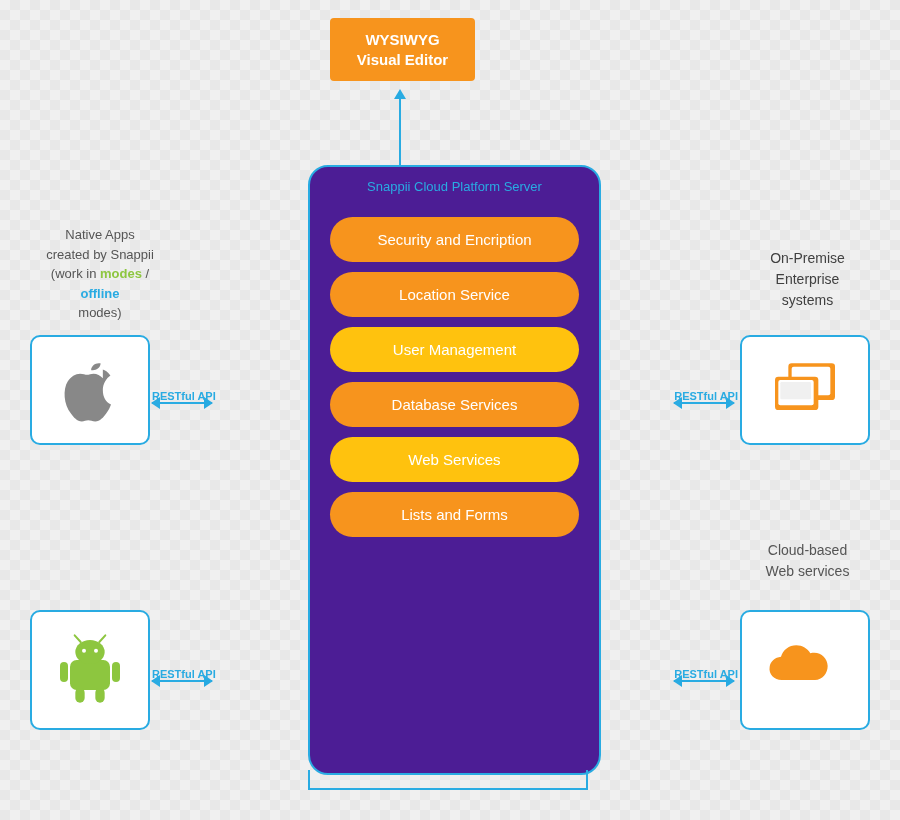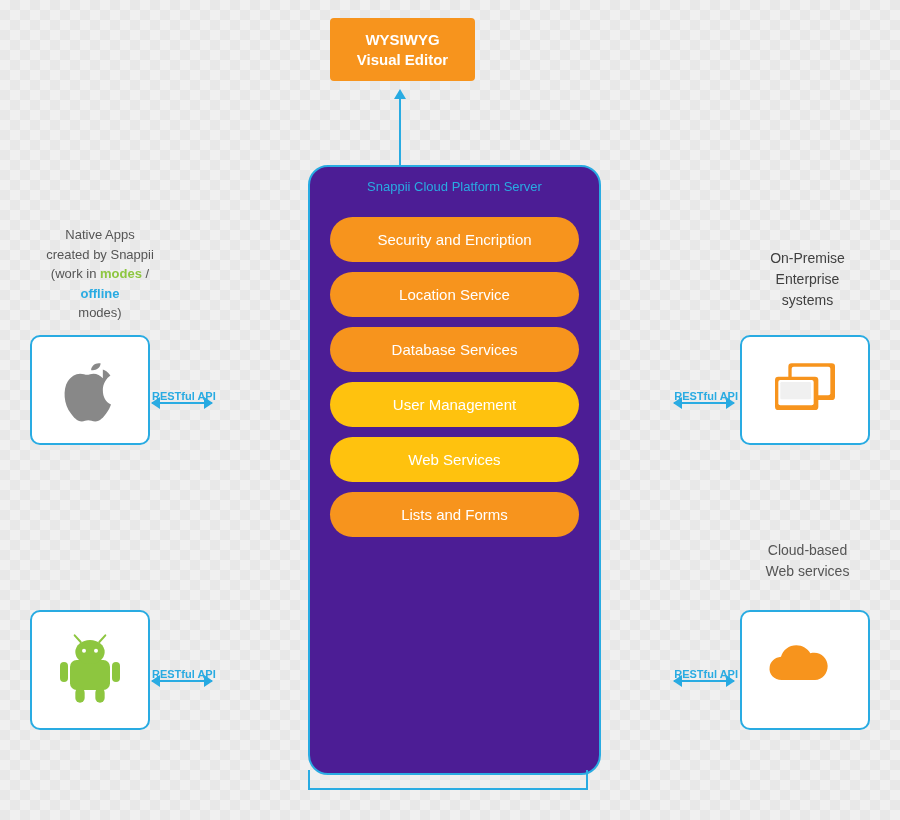--- a/index.html
+++ b/index.html
@@ -333,25 +333,25 @@
 
   <div class="cloud-platform">
     <span class="cloud-platform-label">Snappii Cloud Platform Server</span>
 
     <div class="service-btn btn-orange">
       <span>Security and Encription</span>
     </div>
     <div class="service-btn btn-orange">
       <span>Location Service</span>
     </div>
+    <div class="service-btn btn-yellow">
+      <span>User Management</span>
+    </div>
     <div class="service-btn btn-orange">
       <span>Database Services</span>
-    </div>
-    <div class="service-btn btn-yellow">
-      <span>User Management</span>
     </div>
     <div class="service-btn btn-yellow">
       <span>Web Services</span>
     </div>
     <div class="service-btn btn-orange">
       <span>Lists and Forms</span>
     </div>
   </div>
 
   <div class="native-apps-text">

